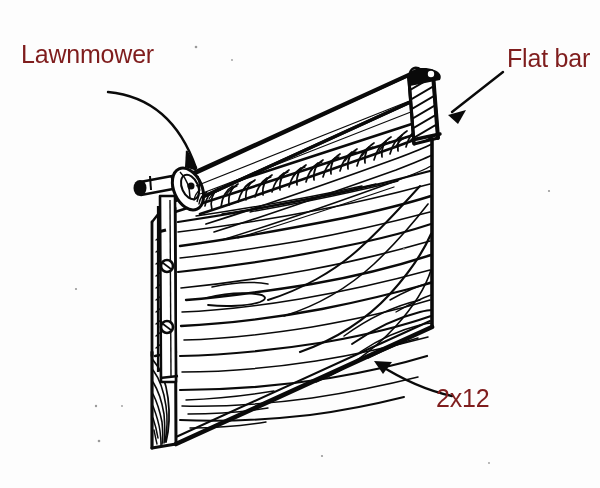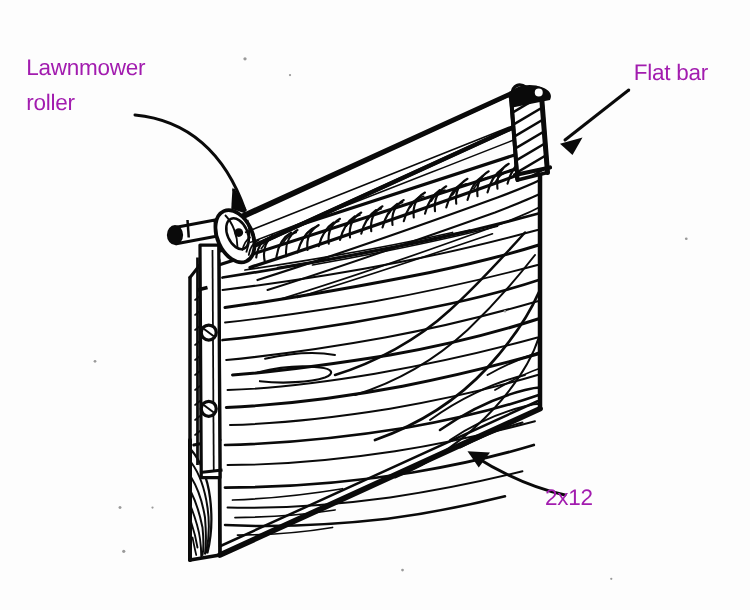--- a/index.html
+++ b/index.html
@@ -17,23 +17,23 @@
   }
   #figure-svg {
     position: absolute;
     left: 0;
     top: 0;
     width: 600px;
     height: 488px;
   }
   .label {
     position: absolute;
-    color: #a21caf;
+    color: #7f1d1d;
     font-family: "Liberation Sans", sans-serif;
-    font-size: 18px;
+    font-size: 25px;
     line-height: 28px;
     letter-spacing: -0.2px;
     white-space: pre;
     user-select: none;
   }
   #label-roller { left: 21px; top: 40px; }
   #label-flatbar { left: 507px; top: 44px; }
   #label-2x12   { left: 436px; top: 384px; }
 </style>
 </head>
@@ -292,19 +292,19 @@
       <circle cx="76" cy="289" r="1.1"></circle>
       <circle cx="96" cy="406" r="1.2"></circle>
       <circle cx="122" cy="406" r="0.9"></circle>
       <circle cx="99" cy="441" r="1.3"></circle>
       <circle cx="322" cy="456" r="1.1"></circle>
       <circle cx="404" cy="249" r="1.0"></circle>
       <circle cx="489" cy="463" r="0.9"></circle>
     </g>
   </svg>
 
-  <div class="label" id="label-roller"><span>Lawnmower</span><br><span>roller</span></div>
+  <div class="label" id="label-roller"><span>Lawnmower</span><br></div>
 
   <div class="label" id="label-flatbar">Flat bar</div>
 
   <div class="label" id="label-2x12">2x12</div>
 
 </div>
 
 </body></html>

